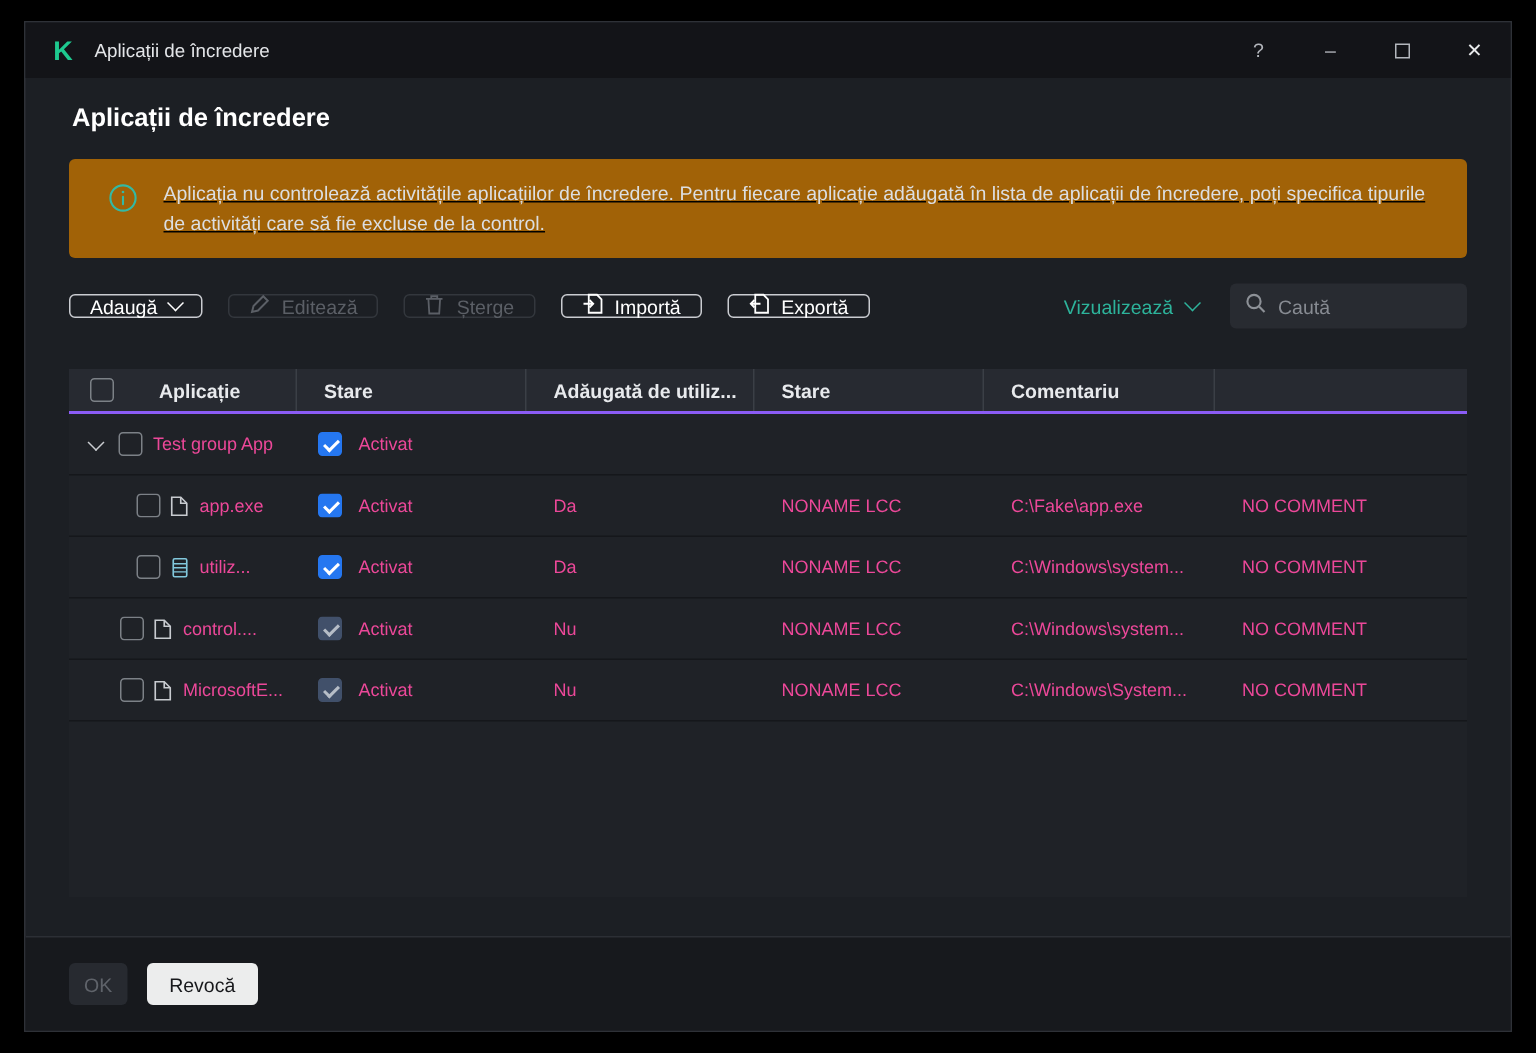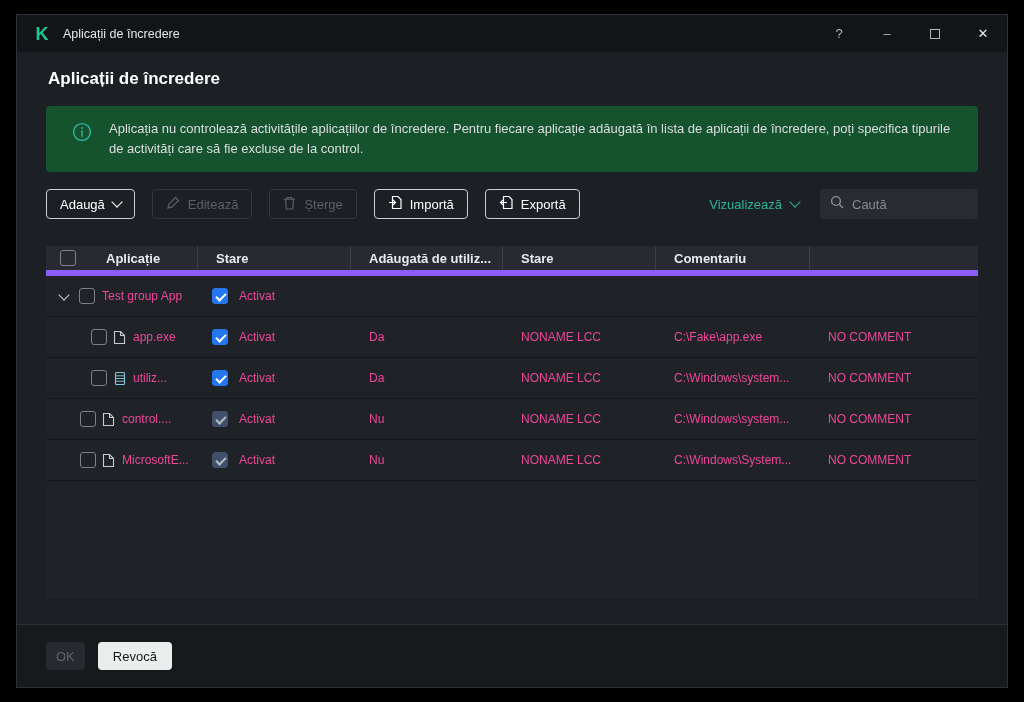--- a/index.html
+++ b/index.html
@@ -27,31 +27,32 @@
   .tb-title { font-size: 12.5px; color: #e4e6e9; margin-left: 12px; }
   .tb-controls { margin-left: auto; display: flex; height: 100%; }
   .tb-btn { width: 48px; height: 100%; display: flex; align-items: center; justify-content: center;
     color: #b4b7bd; font-size: 13px; cursor: pointer; }
   .tb-btn.close { color: #e8eaec; font-size: 13px; }
   .max-box { width: 10px; height: 10px; border: 1px solid #b4b7bd; display: block; }
   
   .content { flex: 1; padding: 0 29px; overflow: hidden; }
   .page-title { font-size: 17px; font-weight: 700; color: #ffffff; margin: 17px 0 17px 2px; }
   .info-banner {
-    background: #14532d; border-radius: 4px;
+    background: #a16207; border-radius: 4px;
     padding: 13px 24px 13px 26px;
     display: flex; align-items: flex-start; gap: 17px;
     margin-bottom: 17px;
+    text-decoration: underline;
   }
   .info-icon { flex: none; margin-top: 3px; }
   .info-text { font-size: 13px; color: #dcdee1; line-height: 1.55; max-width: 880px; }
   
   .toolbar { display: flex; align-items: center; margin-bottom: 27px; }
   .btn {
-    height: 30px; border-radius: 4px; display: inline-flex; align-items: center; gap: 8px;
+    height: 16px; border-radius: 4px; display: inline-flex; align-items: center; gap: 8px;
     padding: 0 13px; font-size: 13px; background: transparent;
     border: 1px solid #caccd1; color: #fff; cursor: pointer; font-family: inherit; white-space: nowrap; text-align: right;
   }
   .btn + .btn { margin-left: 17px; }
   .btn.disabled { color: #5b5f66; border-color: #33373d; cursor: default; }
   .btn svg { flex: none; }
   .chev { width: 8px; height: 8px; border-right: 1.5px solid currentColor; border-bottom: 1.5px solid currentColor;
     transform: rotate(45deg); margin-top: -4px; display: inline-block; }
   .tb-spacer { flex: 1; }
   .view-link { color: #2db39b; font-size: 13px; display: flex; align-items: center; gap: 9px;
@@ -66,21 +67,21 @@
     font-size: 13px; width: 100%; font-family: inherit; padding: 0;
   }
   .search input::placeholder { color: #878b92; }
   
   .table { background: #1f2227; height: 352px; }
   .thead, .trow {
     display: grid;
     grid-template-columns: 152px 153px 152px 153px 154px 156px 1fr;
     align-items: center;
   }
-  .thead { background: #272a31; height: 30px; border-bottom: 6px solid #8b5cf6; }
+  .thead { background: #272a31; height: 30px; border-bottom: 2px solid #8b5cf6; }
   .th { height: 100%; display: flex; align-items: center; padding-left: 18px;
     font-size: 13px; font-weight: 700; color: #e8eaed; border-right: 1px solid #3b3f46;
     white-space: nowrap; overflow: hidden; }
   .th.th-spacer { border-right: none; padding: 0; }
   .th-app { padding-left: 14px; }
   .th-app .th-label { margin-left: 30px; }
   .trow { height: 41px; border-bottom: 1px solid #15171b; font-size: 12px; color: #ec4899; }
   .td { padding-left: 18px; padding-right: 8px; white-space: nowrap; overflow: hidden; text-overflow: ellipsis; }
   .app-cell { display: flex; align-items: center; padding-left: 12px; padding-right: 4px; }
   .app-cell .rname { margin-left: 7px; overflow: hidden; text-overflow: ellipsis; }

